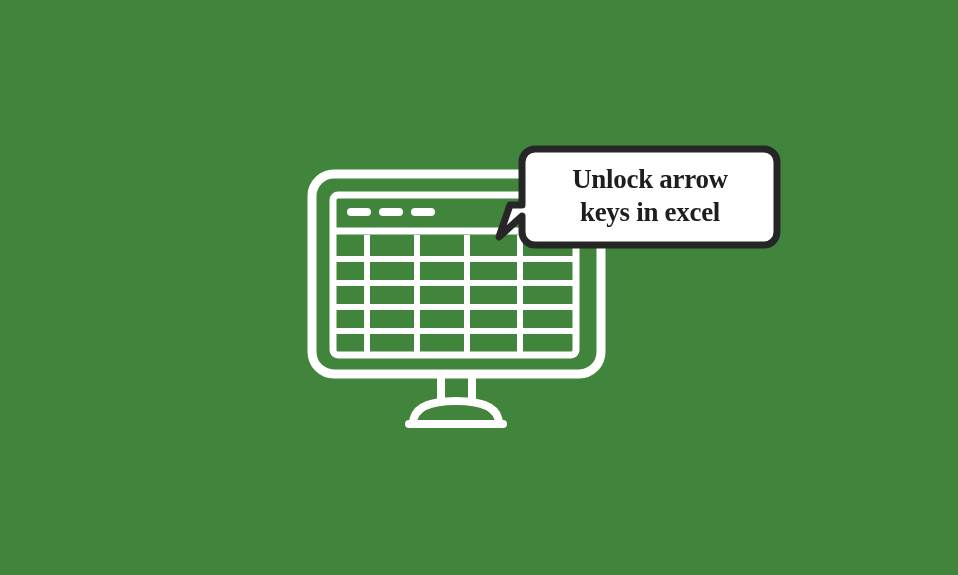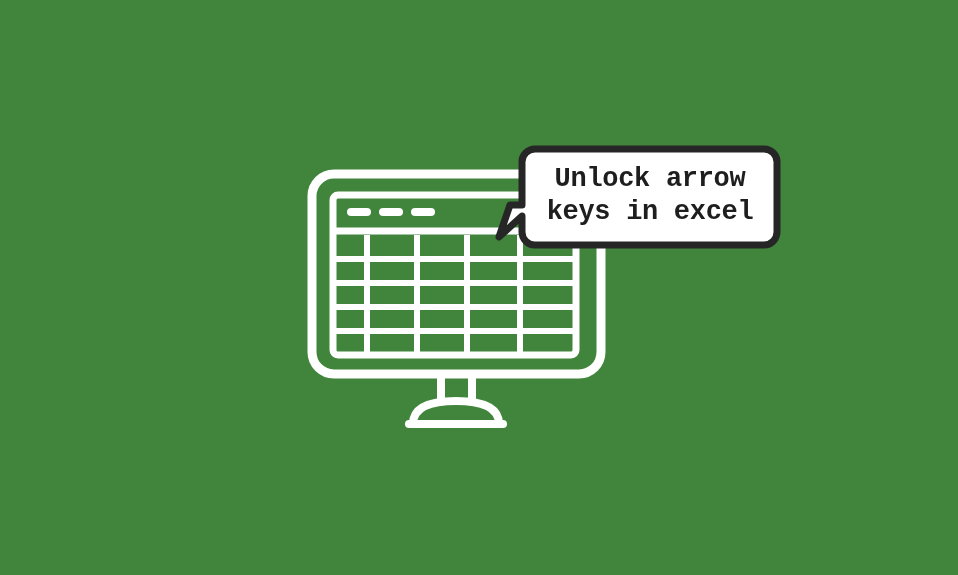--- a/index.html
+++ b/index.html
@@ -25,21 +25,21 @@
     top: 0;
     width: 958px;
     height: 575px;
   }
   .bubble-text {
     position: absolute;
     left: 530px;
     top: 163px;
     width: 240px;
     text-align: center;
-    font-family: Liberation Mono, monospace;
+    font-family: Liberation Serif, serif;
     font-weight: bold;
     font-size: 27px;
     line-height: 33px;
     color: #1E1E1E;
     letter-spacing: -0.3px;
     white-space: pre-line;
   }
 </style>
 </head>
 <body>

